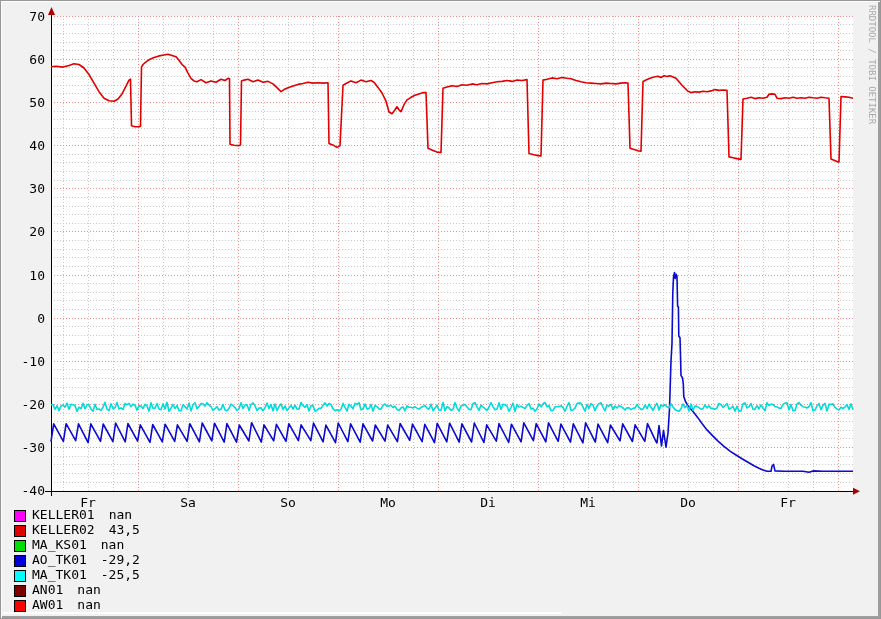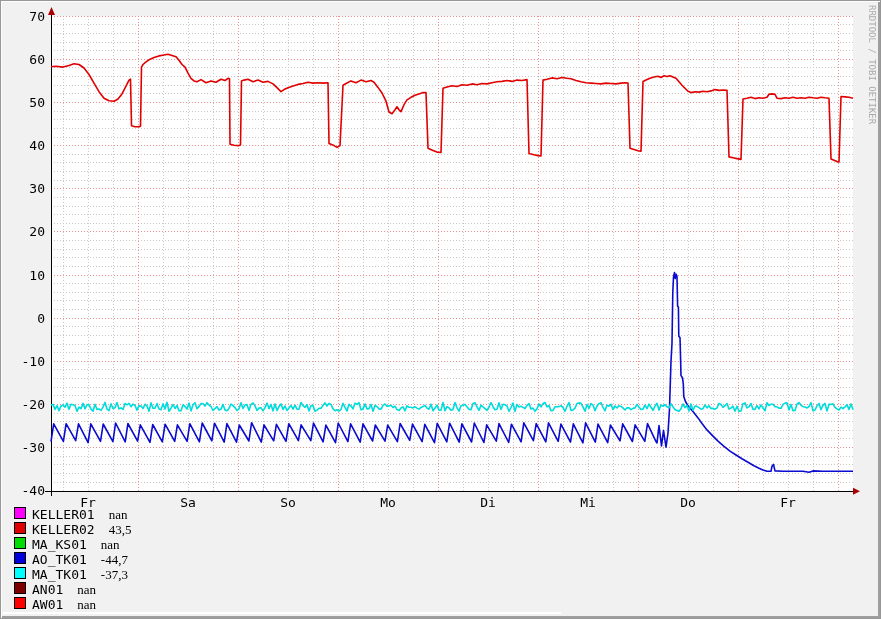--- a/index.html
+++ b/index.html
@@ -6,23 +6,23 @@
   .window{
     position:relative;width:881px;height:619px;box-sizing:border-box;
     background:#f1f1f1;border:1px solid #979797;
     box-shadow:inset 1px 1px 0 #fdfdfd, inset -2px -2px 0 #9e9e9e;
     font-family:"DejaVu Sans Mono","Liberation Mono",monospace;
     overflow:hidden;
   }
   svg text{font-family:"DejaVu Sans Mono","Liberation Mono",monospace;fill:#000;}
   .ylab,.xlab{font-size:13px;}
   .legend{position:absolute;left:13px;top:506px;}
-  .legend-row{display:flex;align-items:flex-start;height:15px;font-size:13px;color:#000;}
+  .legend-row{display:flex;align-items:flex-end;height:15px;font-size:13px;color:#000;}
   .swatch{width:10px;height:10px;border:1px solid #000;margin-right:6px;flex:0 0 auto;}
-  .lv{margin-left:14px;font-family:Liberation Serif, serif;}
+  .lv{margin-left:14px;}
   .watermark{
     position:absolute;top:4px;right:3px;writing-mode:vertical-rl;
     font-size:9px;letter-spacing:0px;color:#a9a9a9;user-select:none;
   }
   .bottom-highlight{position:absolute;left:2px;bottom:4px;width:558px;height:2px;background:#ffffff;}
 </style>
 </head>
 <body>
 
 <div class="window">
@@ -155,26 +155,26 @@
         <span class="lv">43,5</span>
       </div>
       <div class="legend-row">
         <span class="swatch" style="background: rgb(0, 221, 0);"></span>
         <span>MA_KS01</span>
         <span class="lv">nan</span>
       </div>
       <div class="legend-row">
         <span class="swatch" style="background: rgb(0, 0, 221);"></span>
         <span>AO_TK01</span>
-        <span class="lv">-44,7</span>
+        <span class="lv">-29,2</span>
       </div>
       <div class="legend-row">
         <span class="swatch" style="background: rgb(0, 255, 255);"></span>
         <span>MA_TK01</span>
-        <span class="lv">-37,3</span>
+        <span class="lv">-25,5</span>
       </div>
       <div class="legend-row">
         <span class="swatch" style="background: rgb(125, 0, 0);"></span>
         <span>AN01</span>
         <span class="lv">nan</span>
       </div>
       <div class="legend-row">
         <span class="swatch" style="background: rgb(255, 0, 0);"></span>
         <span>AW01</span>
         <span class="lv">nan</span>

